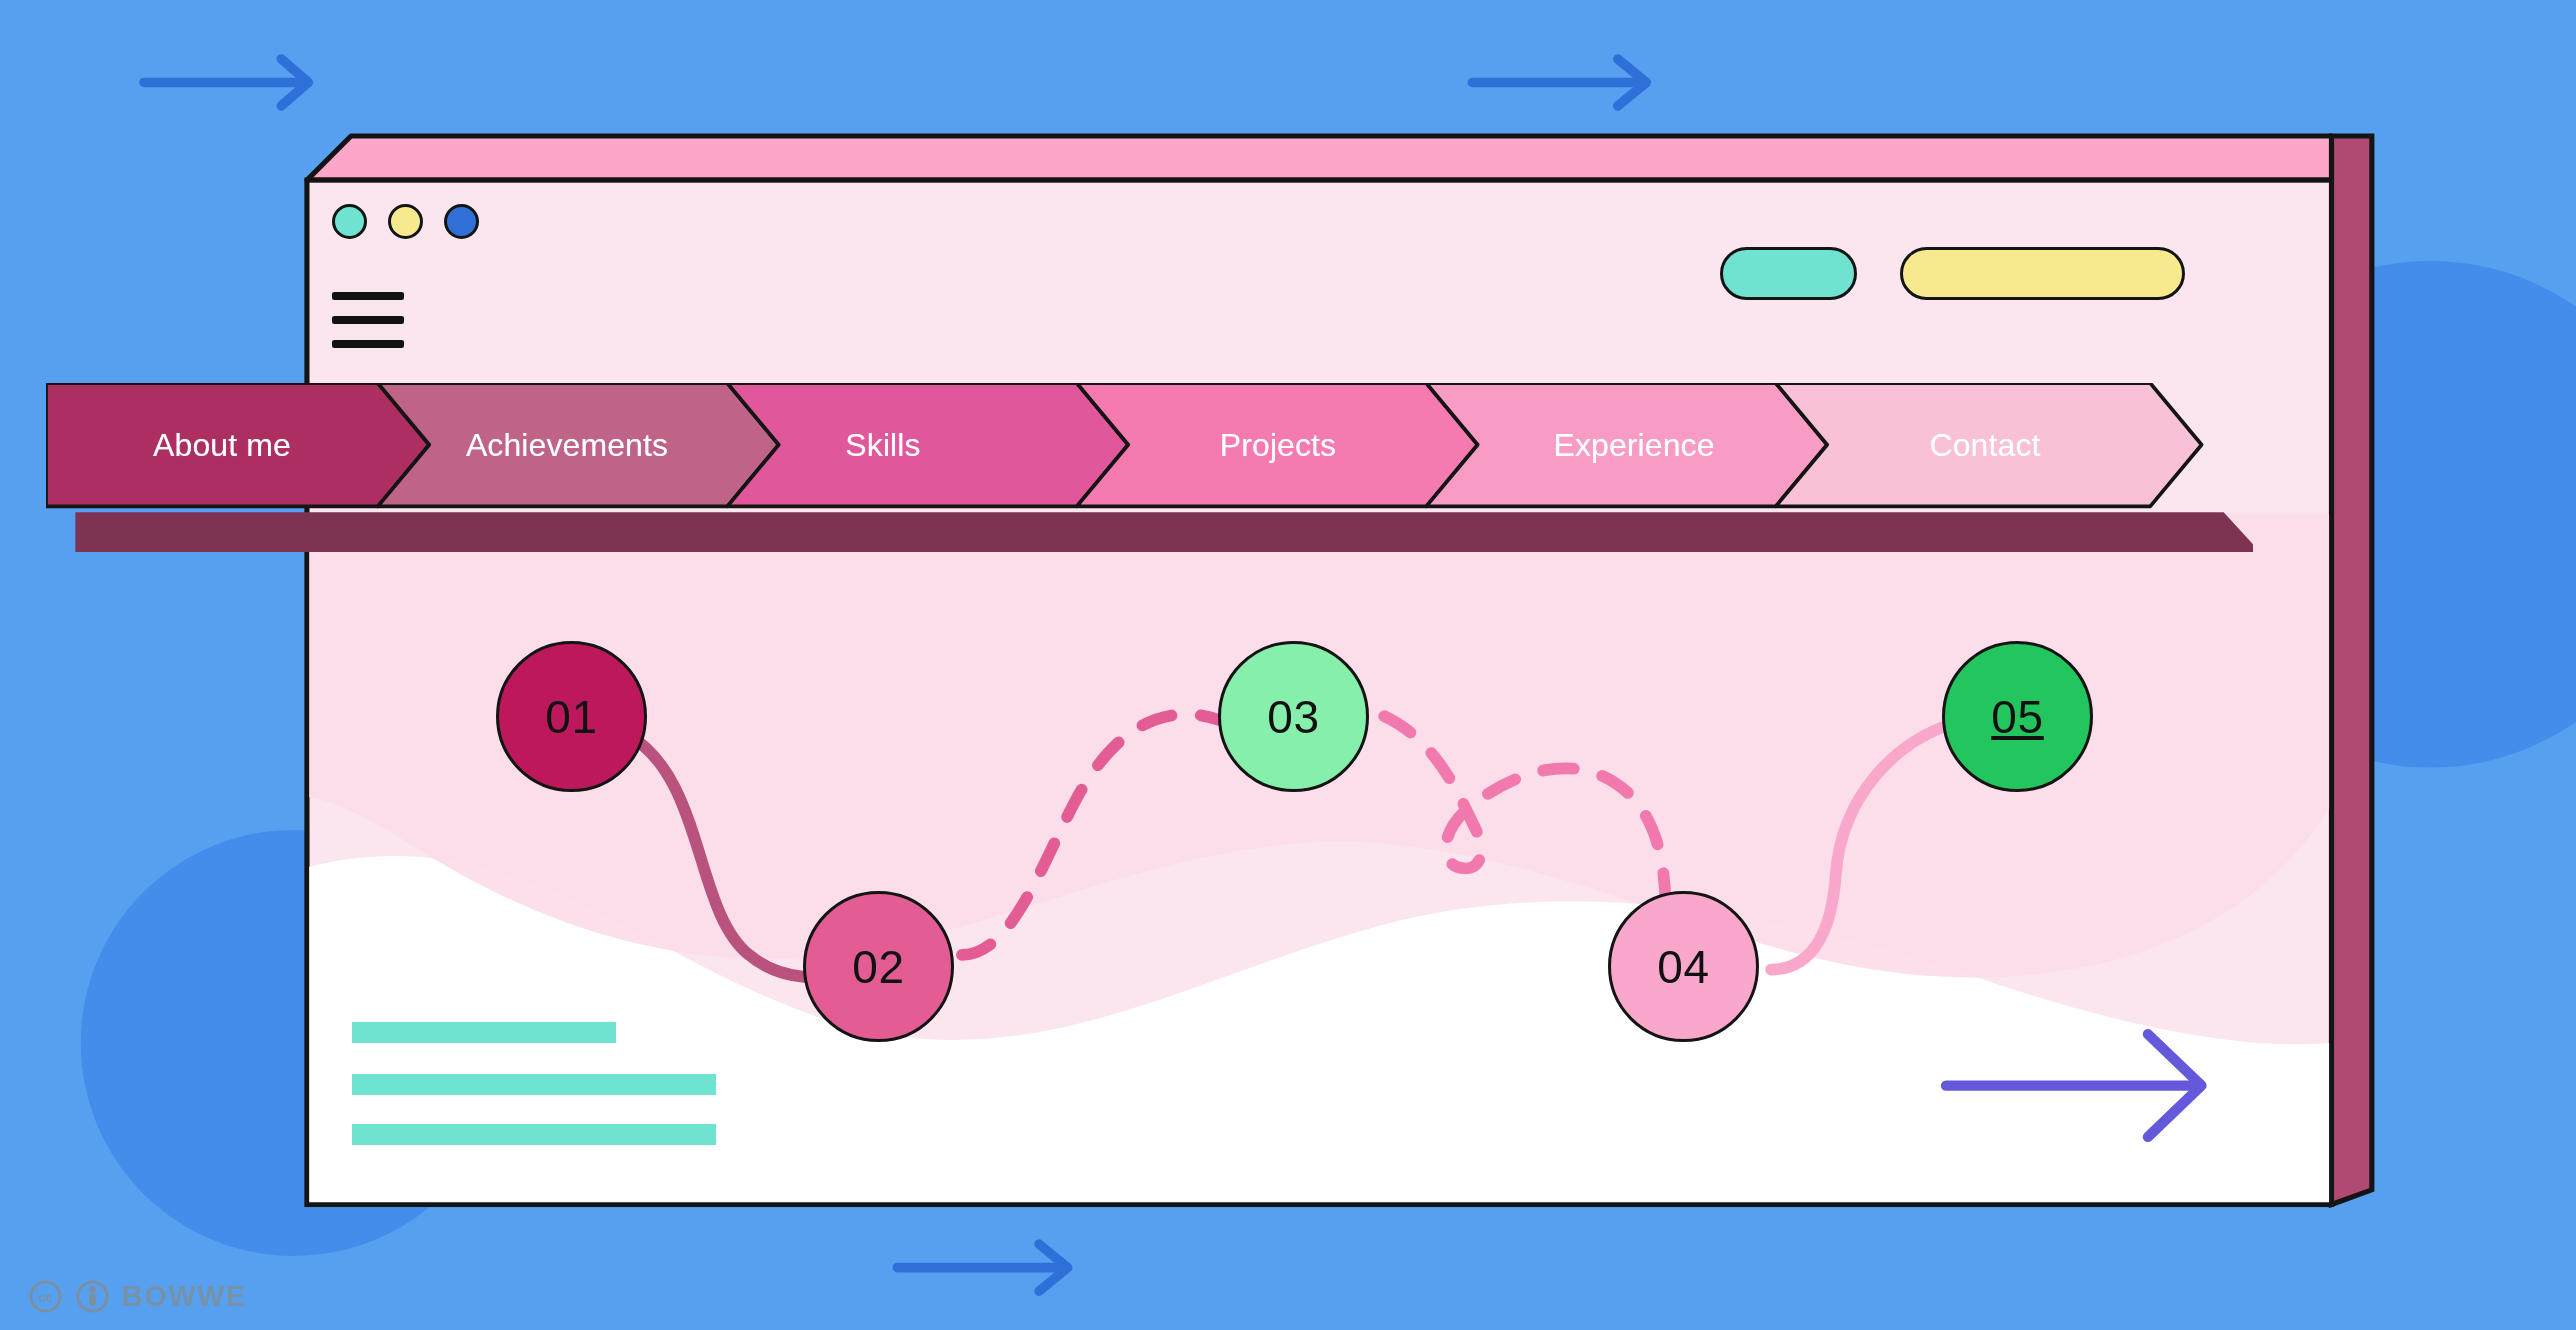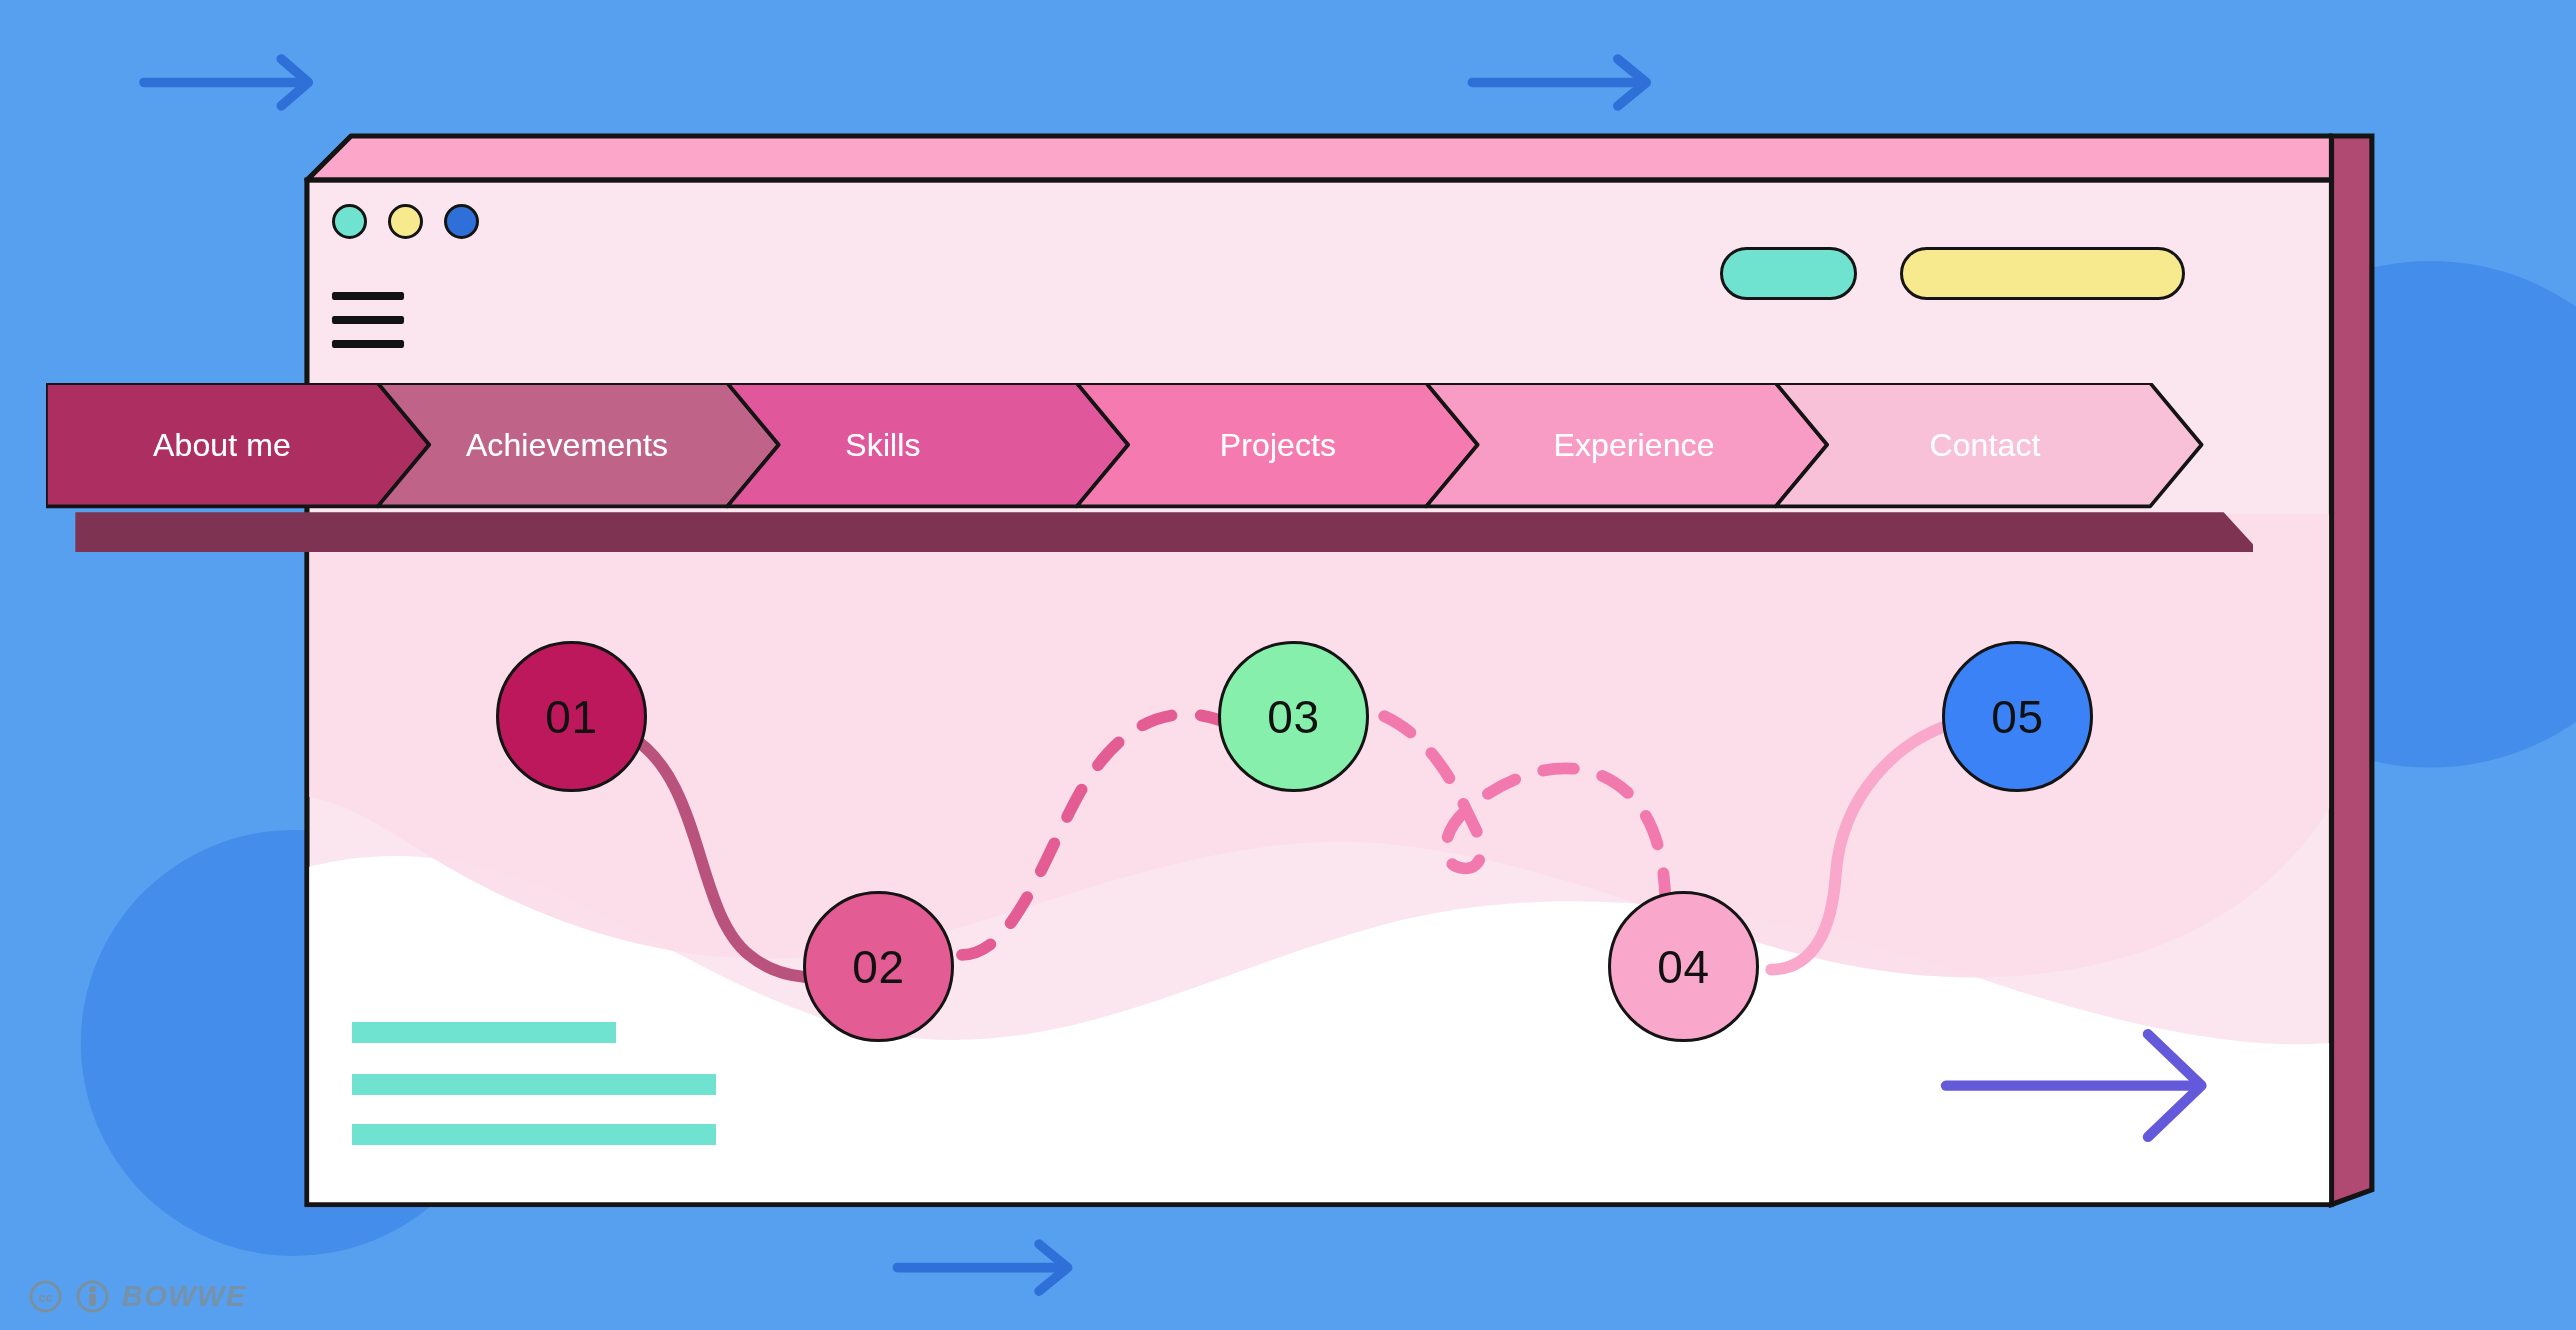--- a/index.html
+++ b/index.html
@@ -71,21 +71,21 @@
 
   
   #footer-logo{
     position:absolute;left:28px;top:1279px;
     display:flex;align-items:center;gap:11.7px;
     z-index:90;
   }
   #footer-logo .lic{display:flex;gap:12px;}
   #footer-logo .bowwe{
     color:#7c8f9e;opacity:.85;
-    font-size:29px;font-weight:bold;letter-spacing:1.5px;font-style:italic;
+    font-size:29px;font-weight:bold;letter-spacing:1.5px;
   }
 </style>
 </head>
 <body>
 
 <div class="stage">
 
   <svg class="layer" viewBox="0 0 3508 1812" width="2576" height="1331">
     <rect x="0" y="0" width="3508" height="1812" fill="#57a0ef"></rect>
 
@@ -202,21 +202,21 @@
   </div>
   <div class="numcircle" style="left:803px;top:891px;width:151px;height:151px;background:#e35c94;">
     <span>02</span>
   </div>
   <div class="numcircle" style="left:1218px;top:641px;width:151px;height:151px;background:#86efac;">
     <span>03</span>
   </div>
   <div class="numcircle" style="left:1608px;top:891px;width:151px;height:151px;background:#f9a8cb;">
     <span>04</span>
   </div>
-  <div class="numcircle" style="left:1942px;top:641px;width:151px;height:151px;background:#3b82f6;">
+  <div class="numcircle" style="left:1942px;top:641px;width:151px;height:151px;background:#22c55e;text-decoration:underline;">
     <span>05</span>
   </div>
 
   <div class="tealbar" style="left:352px;top:1022px;width:264px;height:20.6px;"></div>
   <div class="tealbar" style="left:352px;top:1074px;width:364px;height:20.6px;"></div>
   <div class="tealbar" style="left:352px;top:1124px;width:364px;height:20.6px;"></div>
 
   <svg class="layer" viewBox="0 0 3508 1812" width="2576" height="1331" style="z-index:70;pointer-events:none;">
     <g stroke="#6559db" stroke-width="14" fill="none" stroke-linecap="round" stroke-linejoin="round">
       <line x1="2650" y1="1478" x2="2995" y2="1478"></line>

